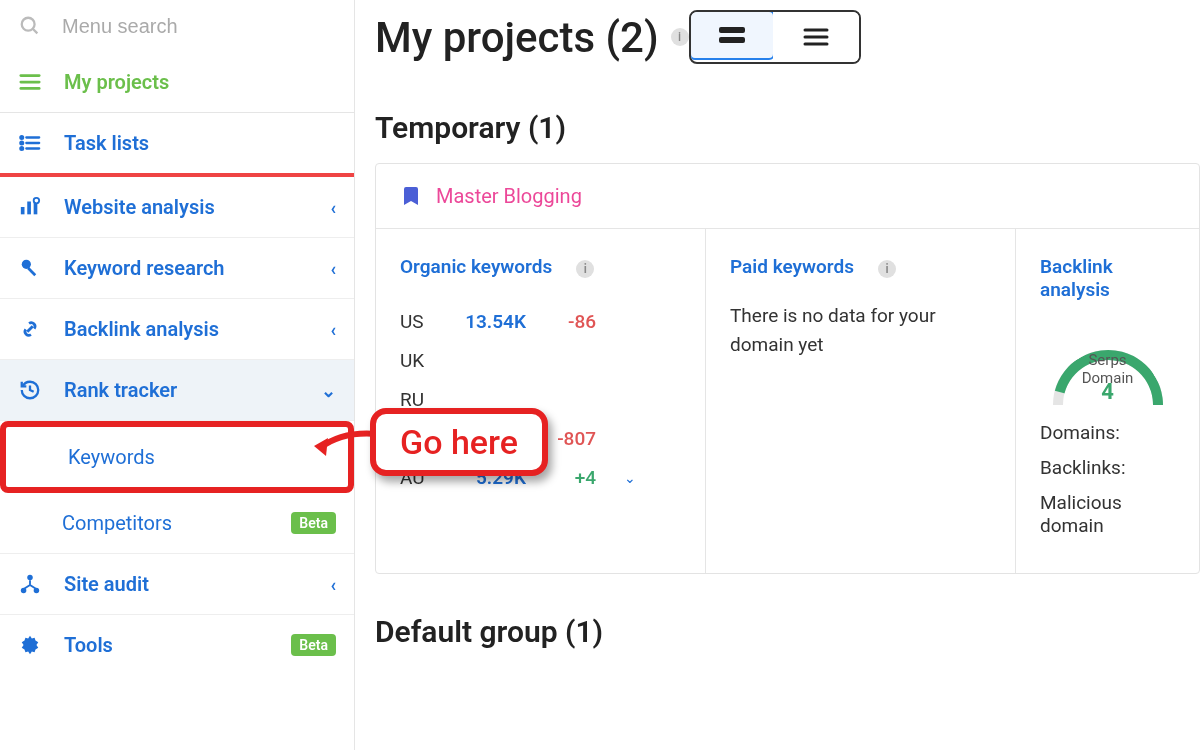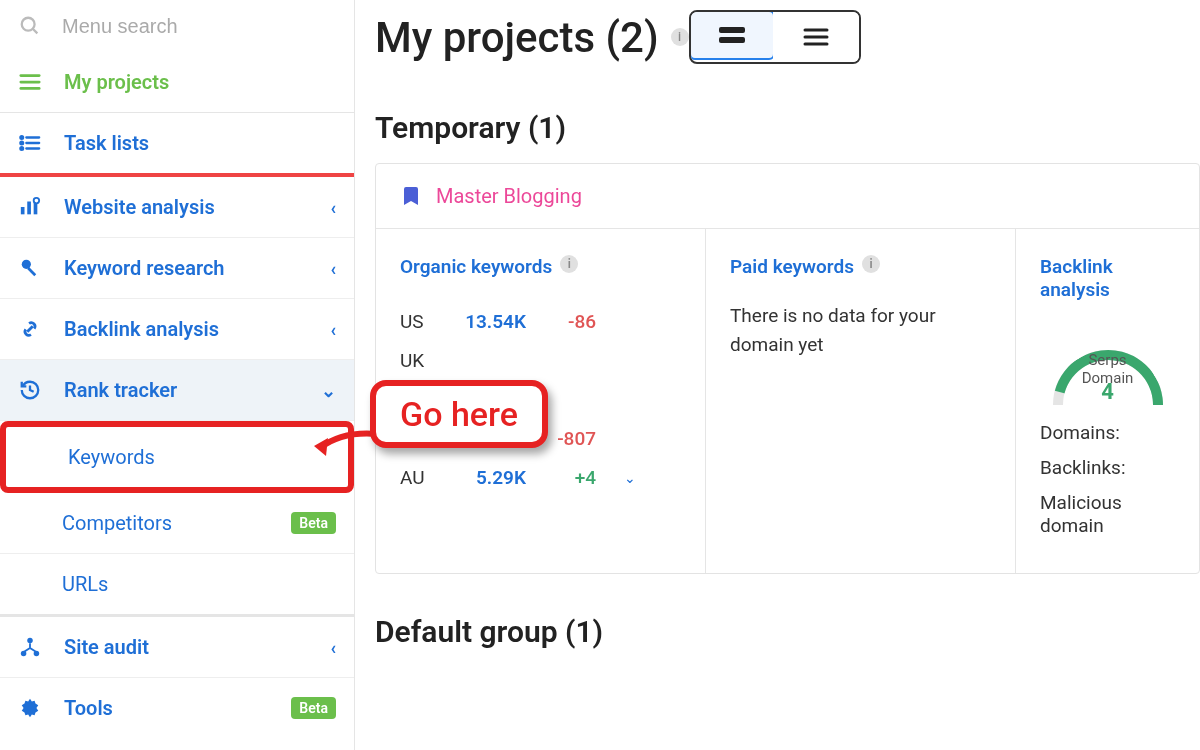--- a/index.html
+++ b/index.html
@@ -30,39 +30,39 @@
   .view-toggle { display: flex; border: 2px solid #333; border-radius: 8px; overflow: hidden; }
   .view-toggle button { width: 86px; height: 50px; background: #fff; border: none; display:flex; align-items:center; justify-content:center; cursor:pointer;}
   .view-toggle button.active { background:#f0f6fe; border:2px solid #2680eb; border-radius:6px; margin:-2px;}
   .section-title { font-size: 30px; font-weight: 600; margin: 46px 0 18px 0; color:#222;}
   .card { border:1px solid #e3e3e3; border-radius:4px; margin-right:0; overflow:hidden; background:#fff;}
   .card-head { padding: 20px 24px; border-bottom:1px solid #e5e5e5; display:flex; align-items:center; gap:12px;}
   .card-head a { color:#ec4899; font-size:20px; text-decoration:none;}
   .card-body { display:flex; padding: 0; }
   .col { padding: 26px 24px 30px 24px; border-right:1px solid #e5e5e5; }
   .col:last-child{border-right:none;}
-  .col h4 { color:#1f6fd6; font-size:19px; font-weight:600; margin-bottom:24px; display:flex; align-items:flex-start; gap:8px;}
+  .col h4 { color:#1f6fd6; font-size:19px; font-weight:600; margin-bottom:24px; display:flex; align-items:flex-end; gap:24px;}
   .kw-row { display:flex; align-items:center; font-size:19px; padding:8px 0; gap:20px;}
   .kw-row .cc { width:36px; color:#333; }
   .kw-row .val { color:#1f6fd6; font-weight:600; width:70px; text-align:right;}
   .kw-row .delta { width:50px; text-align:right; font-weight:500;}
   .delta.neg { color:#e05555; }
   .delta.pos { color:#3aa76d; }
   .kw-row .expand { color:#1f6fd6; font-size:14px; margin-left:8px;}
   .nodata { font-size:19px; color:#333; line-height:1.5;}
   .backlink-list div { font-size:19px; color:#333; padding:6px 0;}
   .donut-wrap { display:flex; justify-content:center; margin-bottom:10px;}
   .donut { width:110px; height:80px; position:relative; overflow:hidden;}
   .donut-ring { position:absolute; bottom:-55px; left:0; width:110px; height:110px; border-radius:50%; border:10px solid #e5e5e5; }
   .donut-ring.fg { border-color: transparent; border-top-color:#3aa76d; border-right-color:#3aa76d; transform: rotate(-30deg);}
   .donut-text { position:absolute; width:100%; text-align:center; top:26px; font-size:15px; color:#555;}
   .donut-val { position:absolute; width:100%; text-align:center; top:54px; font-size:22px; font-weight:700; color:#3aa76d;}
   
   .annotation { position:absolute; top: 380px; left: 370px; pointer-events:none; z-index:50;}
-  .anno-box { background:#fff; border:6px solid #e62222; border-radius:16px; padding: 8px 24px; font-size:34px; color:#e62222; font-weight:500; filter: drop-shadow(4px 6px 4px rgba(0,0,0,0.35));}
+  .anno-box { background:#fff; border:6px solid #e62222; border-radius:16px; padding: 8px 24px; font-size:34px; color:#e62222; font-weight:500; filter: drop-shadow(4px 6px 4px rgba(0,0,0,0.35)); margin-top: 28px;}
   .anno-arrow { position:absolute; left:-58px; top:46px; }
   svg { display:block; }
 </style>
 </head>
 <body>
 
 <div class="app">
 
   <div class="sidebar">
     <div class="search-row">
@@ -157,23 +157,20 @@
         <span>Keywords</span>
       </div>
     </div>
 
     <div class="sub-item">
       <span>Competitors</span>
       <span class="spacer"></span>
       <span class="badge-beta">Beta</span>
     </div>
 
-    <div class="sub-item" style="border-bottom:3px solid #e5e5e5;">
-      <span>URLs</span>
-    </div>
 
     <div class="nav-group">
       <span class="icon">
         <svg width="22" height="22" viewBox="0 0 24 24" fill="#1f6fd6">
             <circle cx="12" cy="5" r="3"></circle>
             <circle cx="5" cy="19" r="3"></circle>
             <circle cx="19" cy="19" r="3"></circle>
             <path d="M12 8v5M12 13l-6 4M12 13l6 4" stroke="#1f6fd6" stroke-width="2" fill="none"></path>
           </svg>
       </span>

